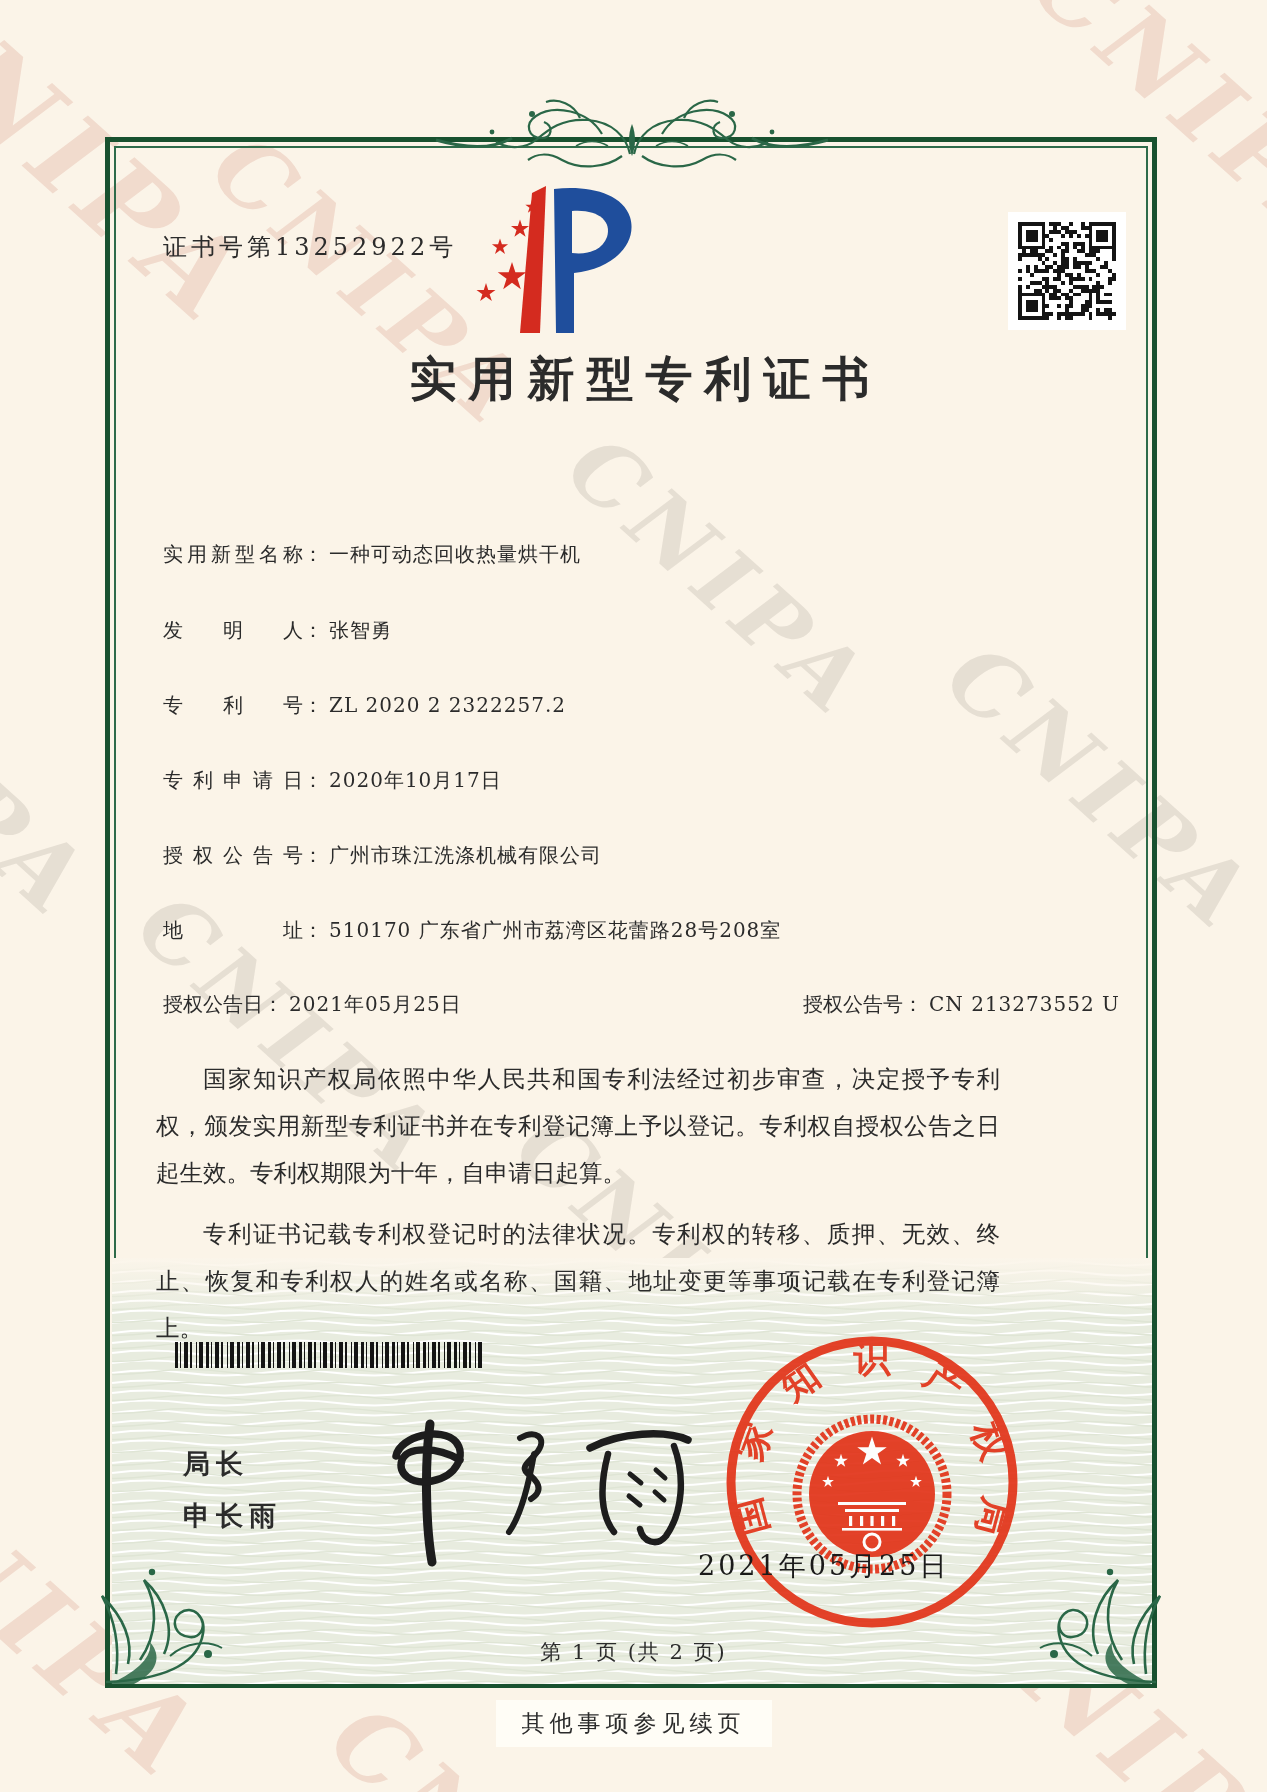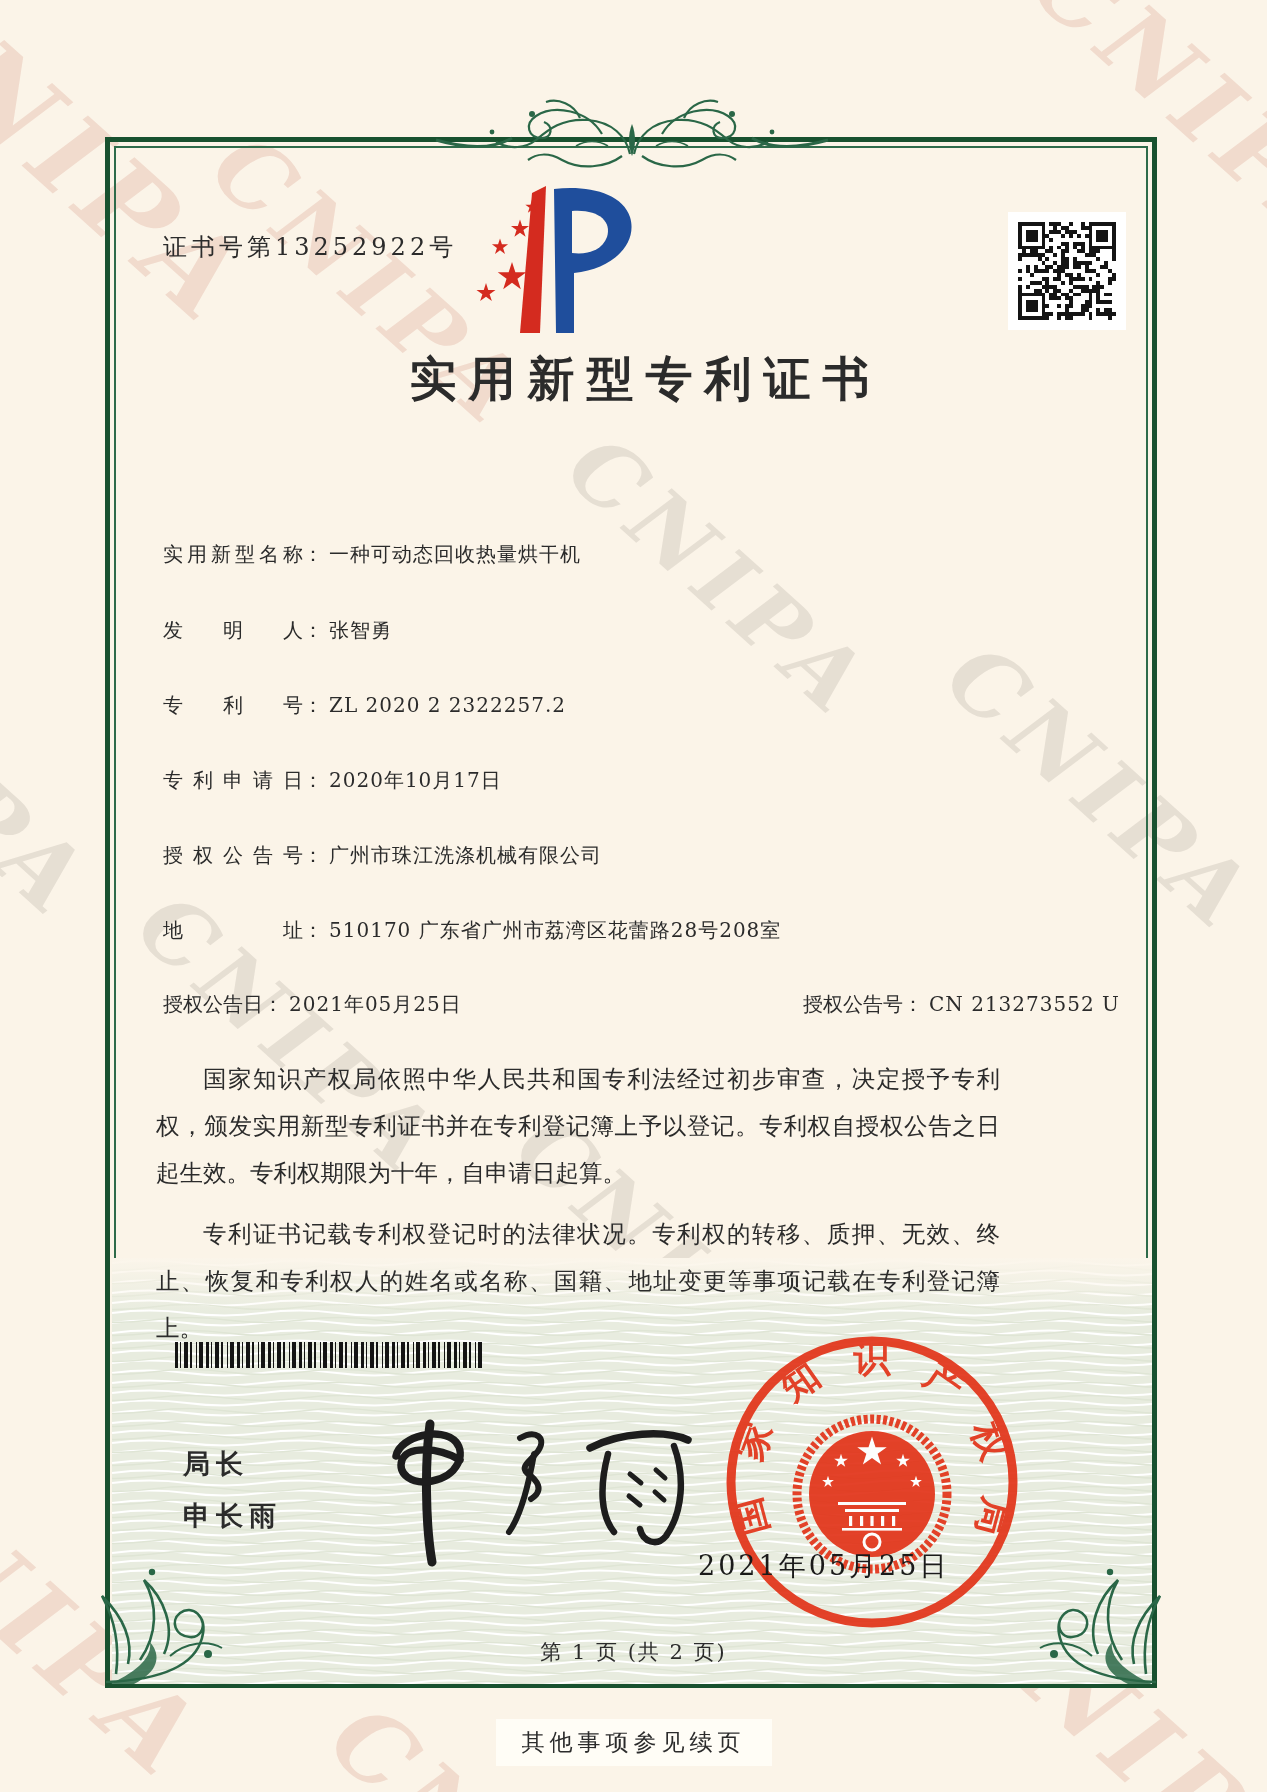--- a/index.html
+++ b/index.html
@@ -55,21 +55,21 @@
   .director-name{position:absolute;left:183px;top:1498px;font-size:27px;letter-spacing:6px;
       font-family:"DejaVu Sans","Liberation Sans",sans-serif;font-weight:600;z-index:3;}
   .signature-svg{position:absolute;left:368px;top:1402px;z-index:4;}
   .seal-svg{position:absolute;left:722px;top:1332px;z-index:4;}
   .seal-date{position:absolute;left:698px;top:1548px;font-size:27px;letter-spacing:3px;
       color:#1a1a1a;z-index:5;}
   .page-no{position:absolute;left:0;width:100%;top:1638px;text-align:center;font-size:21px;
       letter-spacing:2px;z-index:3;}
   .cont-note{position:absolute;left:0;width:100%;top:1700px;text-align:center;z-index:3;}
   .cont-note span{display:inline-block;background:#fffdf6;padding:8px 26px;font-size:23px;
-      letter-spacing:5px;margin-top:19px;}
+      letter-spacing:5px;}
 
   
   .top-ornament{position:absolute;left:418px;top:92px;z-index:4;}
   .corner-fl{position:absolute;z-index:4;}
   .corner-fl.left{left:100px;top:1538px;}
   .corner-fl.right{left:1012px;top:1538px;transform:scaleX(-1);}
 </style>
 </head>
 <body>
 

